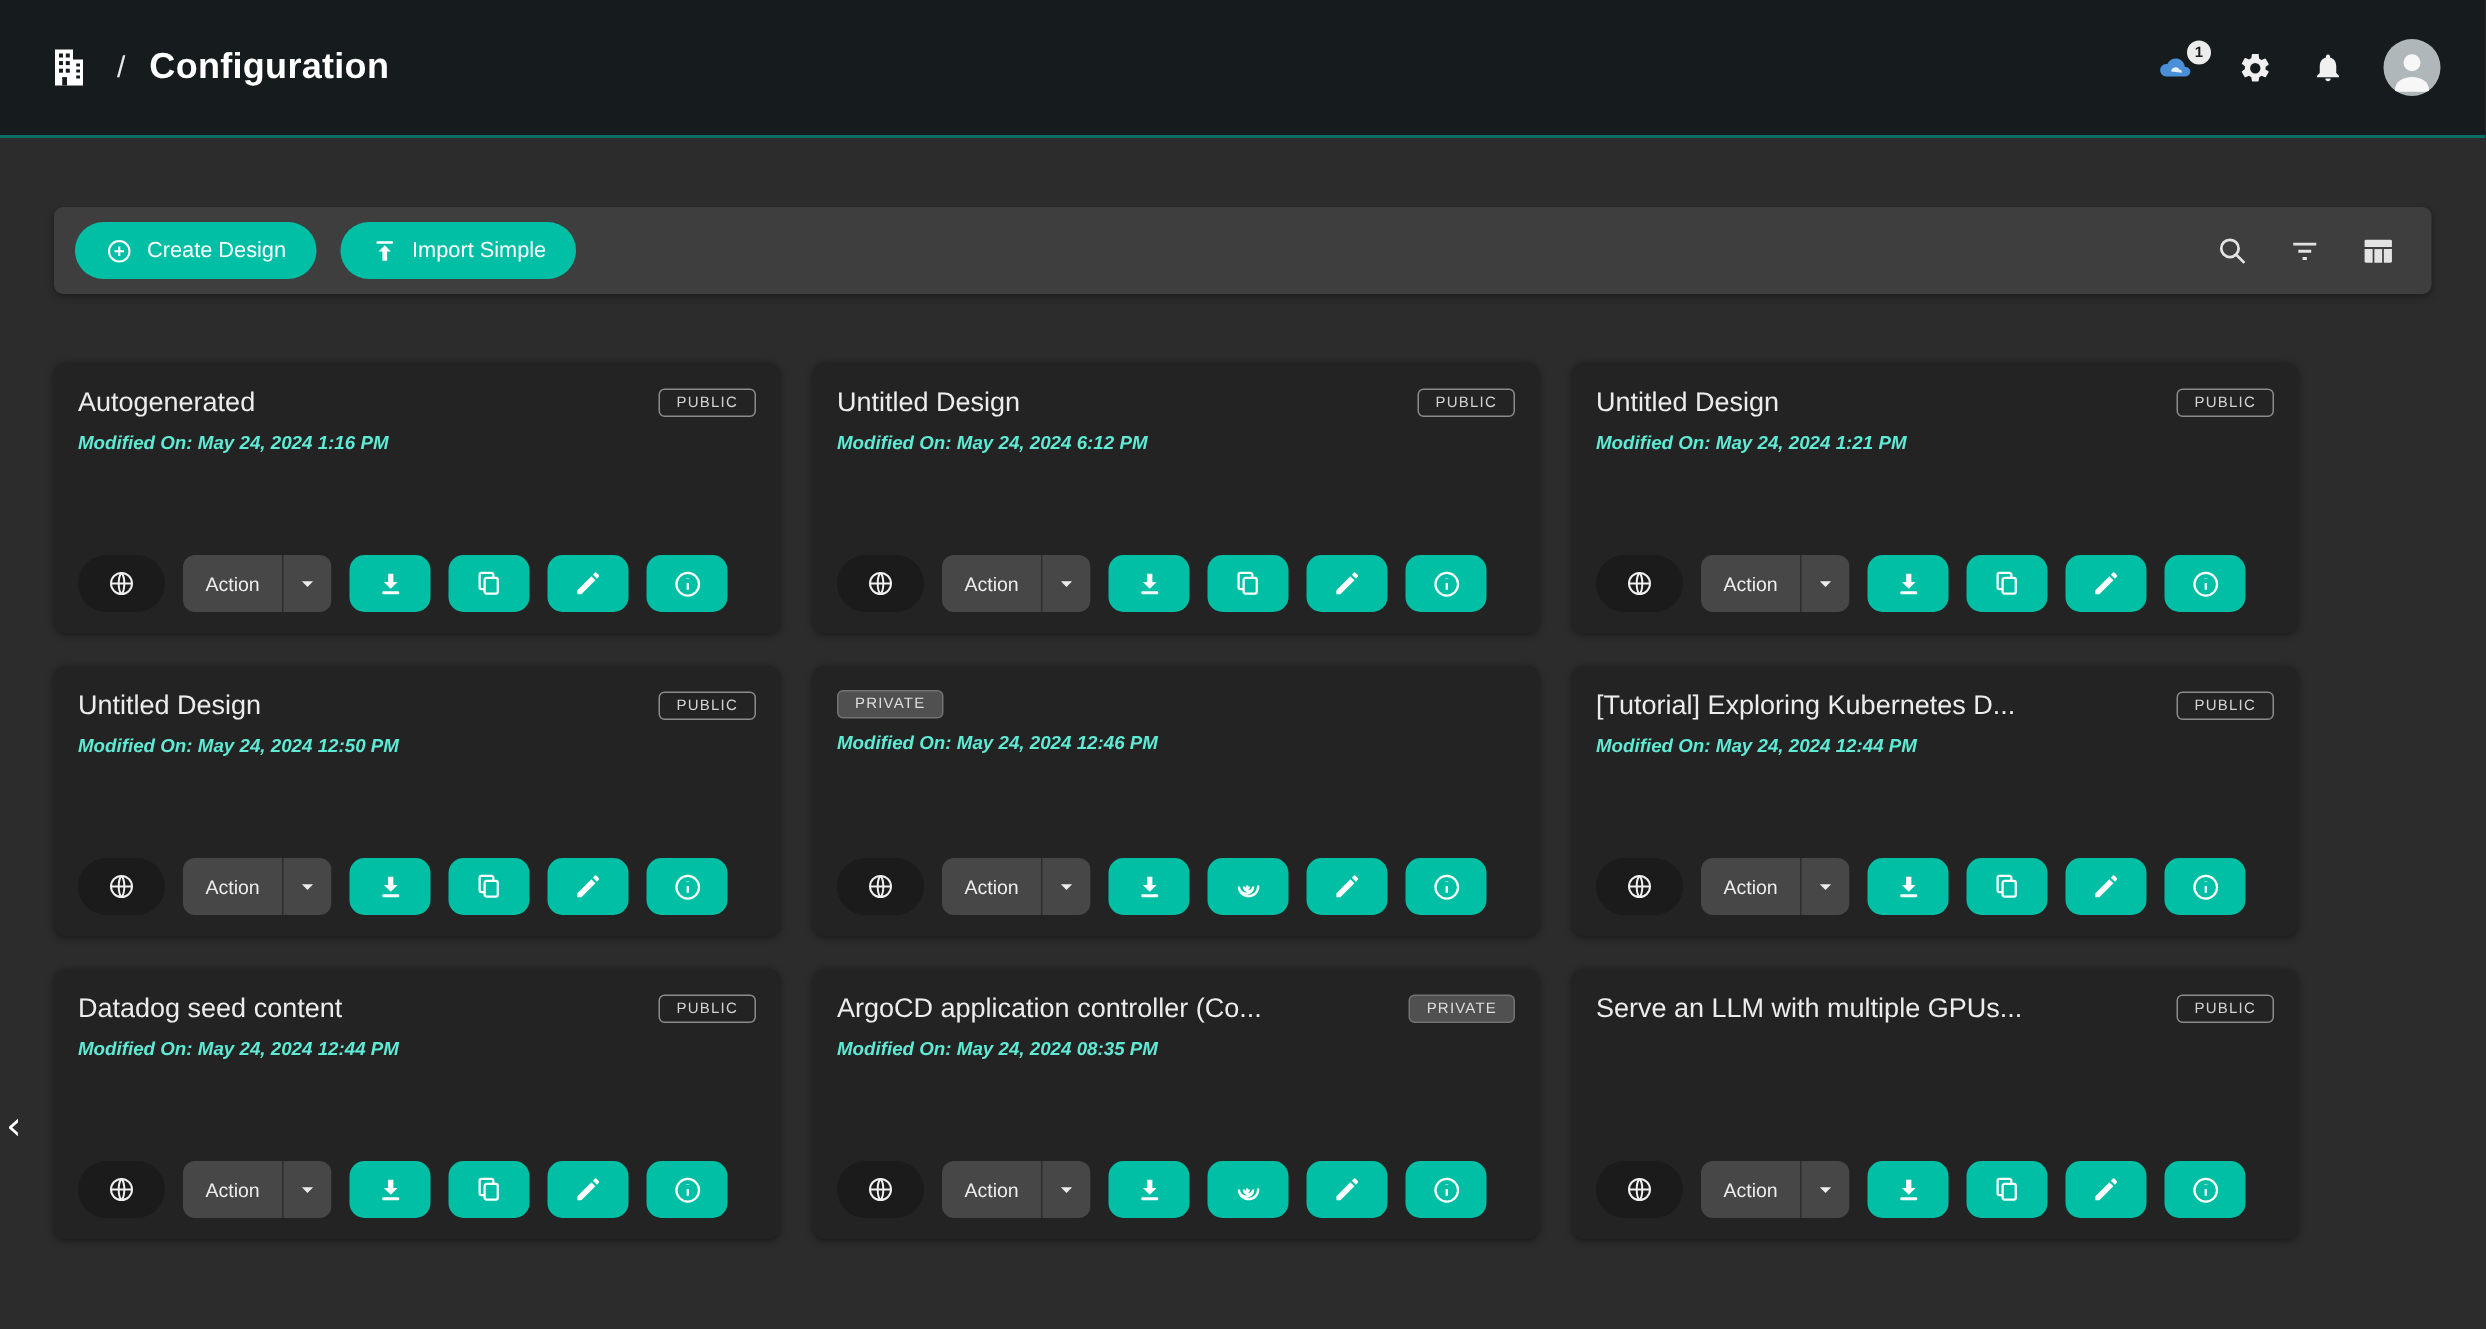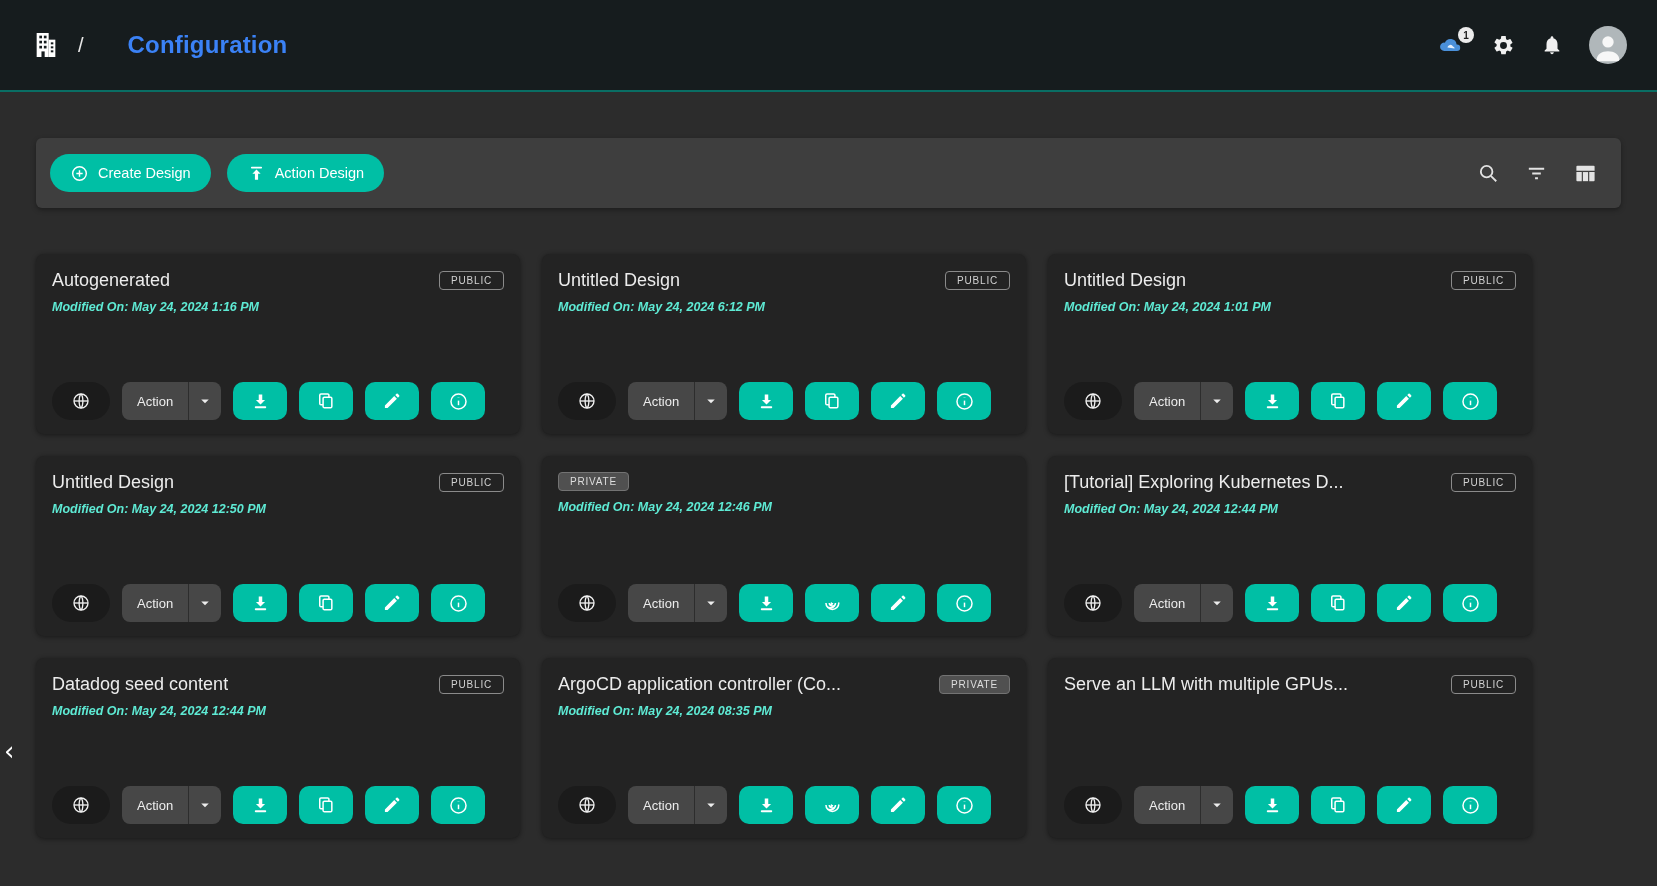--- a/index.html
+++ b/index.html
@@ -14,21 +14,21 @@
   
   .header {
     height: 92px;
     background: #161c1e;
     border-bottom: 2px solid rgba(0,179,159,.55);
     display: flex; align-items: center;
     padding: 0 30px;
   }
   .brand { display: flex; align-items: center; gap: 16px; }
   .brand .sep { color: #e8e8e8; font-size: 20px; font-weight: 400; }
-  .page-title { color: #3b82f6; font-size: 24px; font-weight: 700; letter-spacing: .2px; margin-left: 28px; }
+  .page-title { color: #ffffff; font-size: 24px; font-weight: 700; letter-spacing: .2px; }
   .header-right { margin-left: auto; display: flex; align-items: center; gap: 26px; }
   .hdr-icon-btn {
     background: transparent; border: none; padding: 0; cursor: pointer;
     display: flex; align-items: center; justify-content: center; position: relative;
   }
   .badge-count {
     position: absolute; top: -6px; right: -8px;
     min-width: 16px; height: 16px; border-radius: 50%;
     background: #ececec; color: #1d1d1d;
     font-size: 10px; font-weight: 700;
@@ -38,21 +38,21 @@
   .avatar {
     width: 38px; height: 38px; border-radius: 50%;
     background: #b0b7ba; border: none; cursor: pointer;
     display: flex; align-items: flex-end; justify-content: center;
     overflow: hidden; padding: 0;
   }
 
   
   .toolbar {
     margin: 46px 36px 0 36px;
-    height: 70px;
+    height: 58px;
     background: #3e3e3e;
     border-radius: 6px;
     box-shadow: 0 2px 5px rgba(0,0,0,.35);
     display: flex; align-items: center;
     padding: 0 14px;
   }
   .btn-teal-pill {
     height: 38px; border-radius: 19px;
     background: #00bfa5; color: #fff;
     border: none; cursor: pointer;
@@ -207,21 +207,21 @@
     </span>
     <span>Create Design</span>
   </button>
   <button class="btn-teal-pill">
     <span style="display:flex;">
       <svg viewBox="0 0 24 24" width="19" height="19" fill="#ffffff">
         <rect x="5" y="3.5" width="14" height="2.2" rx="1"></rect>
         <path d="M12 7l5.2 5.2H14V20h-4v-7.8H6.8z"></path>
       </svg>
     </span>
-    <span>Action Design</span>
+    <span>Import Simple</span>
   </button>
 
   <div class="toolbar-icons">
     <button class="tb-icon">
       <span style="display:flex;">
         <svg viewBox="0 0 24 24" width="22" height="22" fill="none" stroke="#e3e3e3" stroke-width="2">
           <circle cx="10.5" cy="10.5" r="6.3"></circle>
             <line x1="15.3" y1="15.3" x2="21" y2="21"></line>
         </svg>
       </span>
@@ -371,21 +371,21 @@
         </span>
       </button>
     </div>
   </div>
 
   <div class="card">
     <div class="card-head">
       <div class="card-title">Untitled Design</div>
       <div class="badge public">PUBLIC</div>
     </div>
-    <div class="card-sub">Modified On: May 24, 2024 1:01 PM</div>
+    <div class="card-sub">Modified On: May 24, 2024 1:21 PM</div>
     <div class="card-actions">
       <button class="globe-btn">
         <span style="display:flex;">
           <svg viewBox="0 0 24 24" width="20" height="20" fill="none" stroke="#f0f0f0" stroke-width="1.6">
             <circle cx="12" cy="12" r="8.4"></circle>
             <path d="M3.6 12h16.8"></path>
             <path d="M12 3.6c3 3 3 13.8 0 16.8"></path>
             <path d="M12 3.6c-3 3-3 13.8 0 16.8"></path>
           </svg>
         </span>

